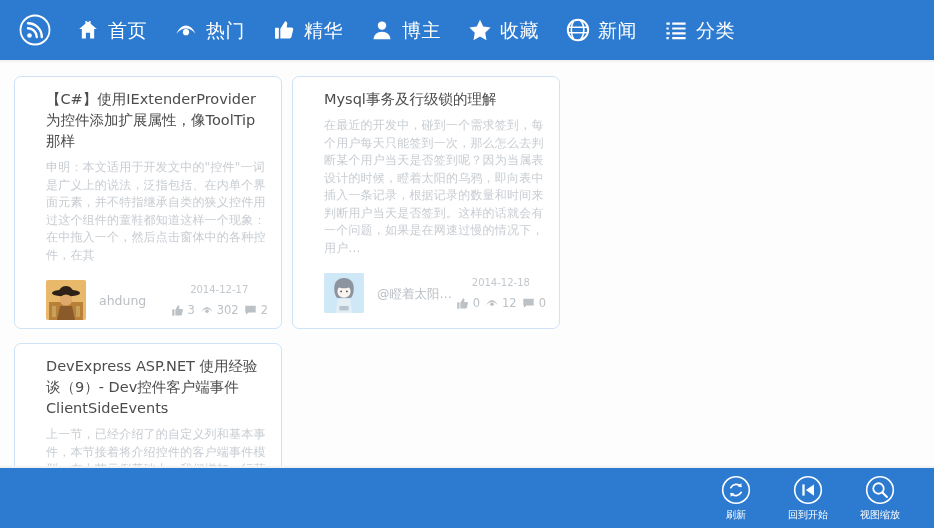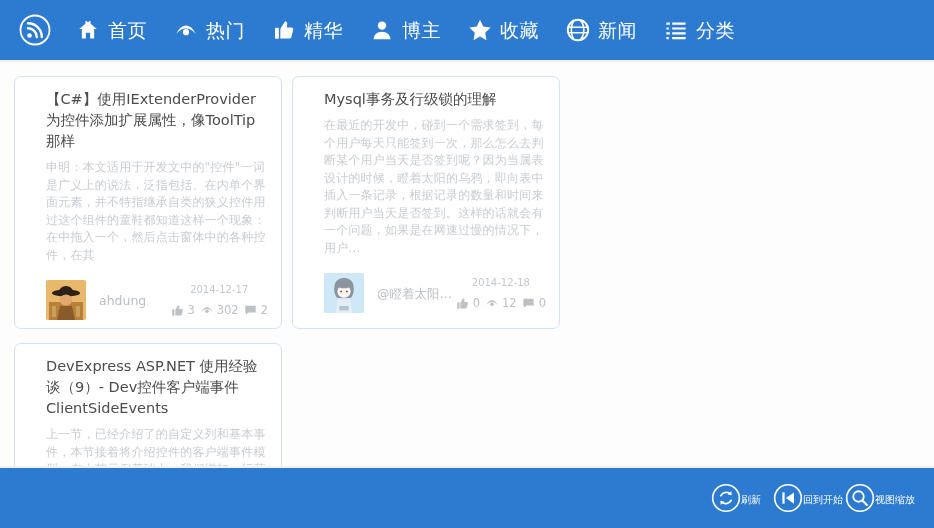--- a/index.html
+++ b/index.html
@@ -181,21 +181,21 @@
     border-top: 2px solid #f2f2f2;
     box-sizing: border-box;
     display: flex;
     align-items: center;
     justify-content: flex-end;
     padding-right: 18px;
   }
   .appbar-btn {
     width: 72px;
     display: flex;
-    flex-direction: row;
+    flex-direction: column;
     align-items: center;
     justify-content: center;
     cursor: pointer;
     color: #ffffff;
   }
   .appbar-btn .ab-icon {
     width: 30px;
     height: 30px;
     display: flex;
     align-items: center;

